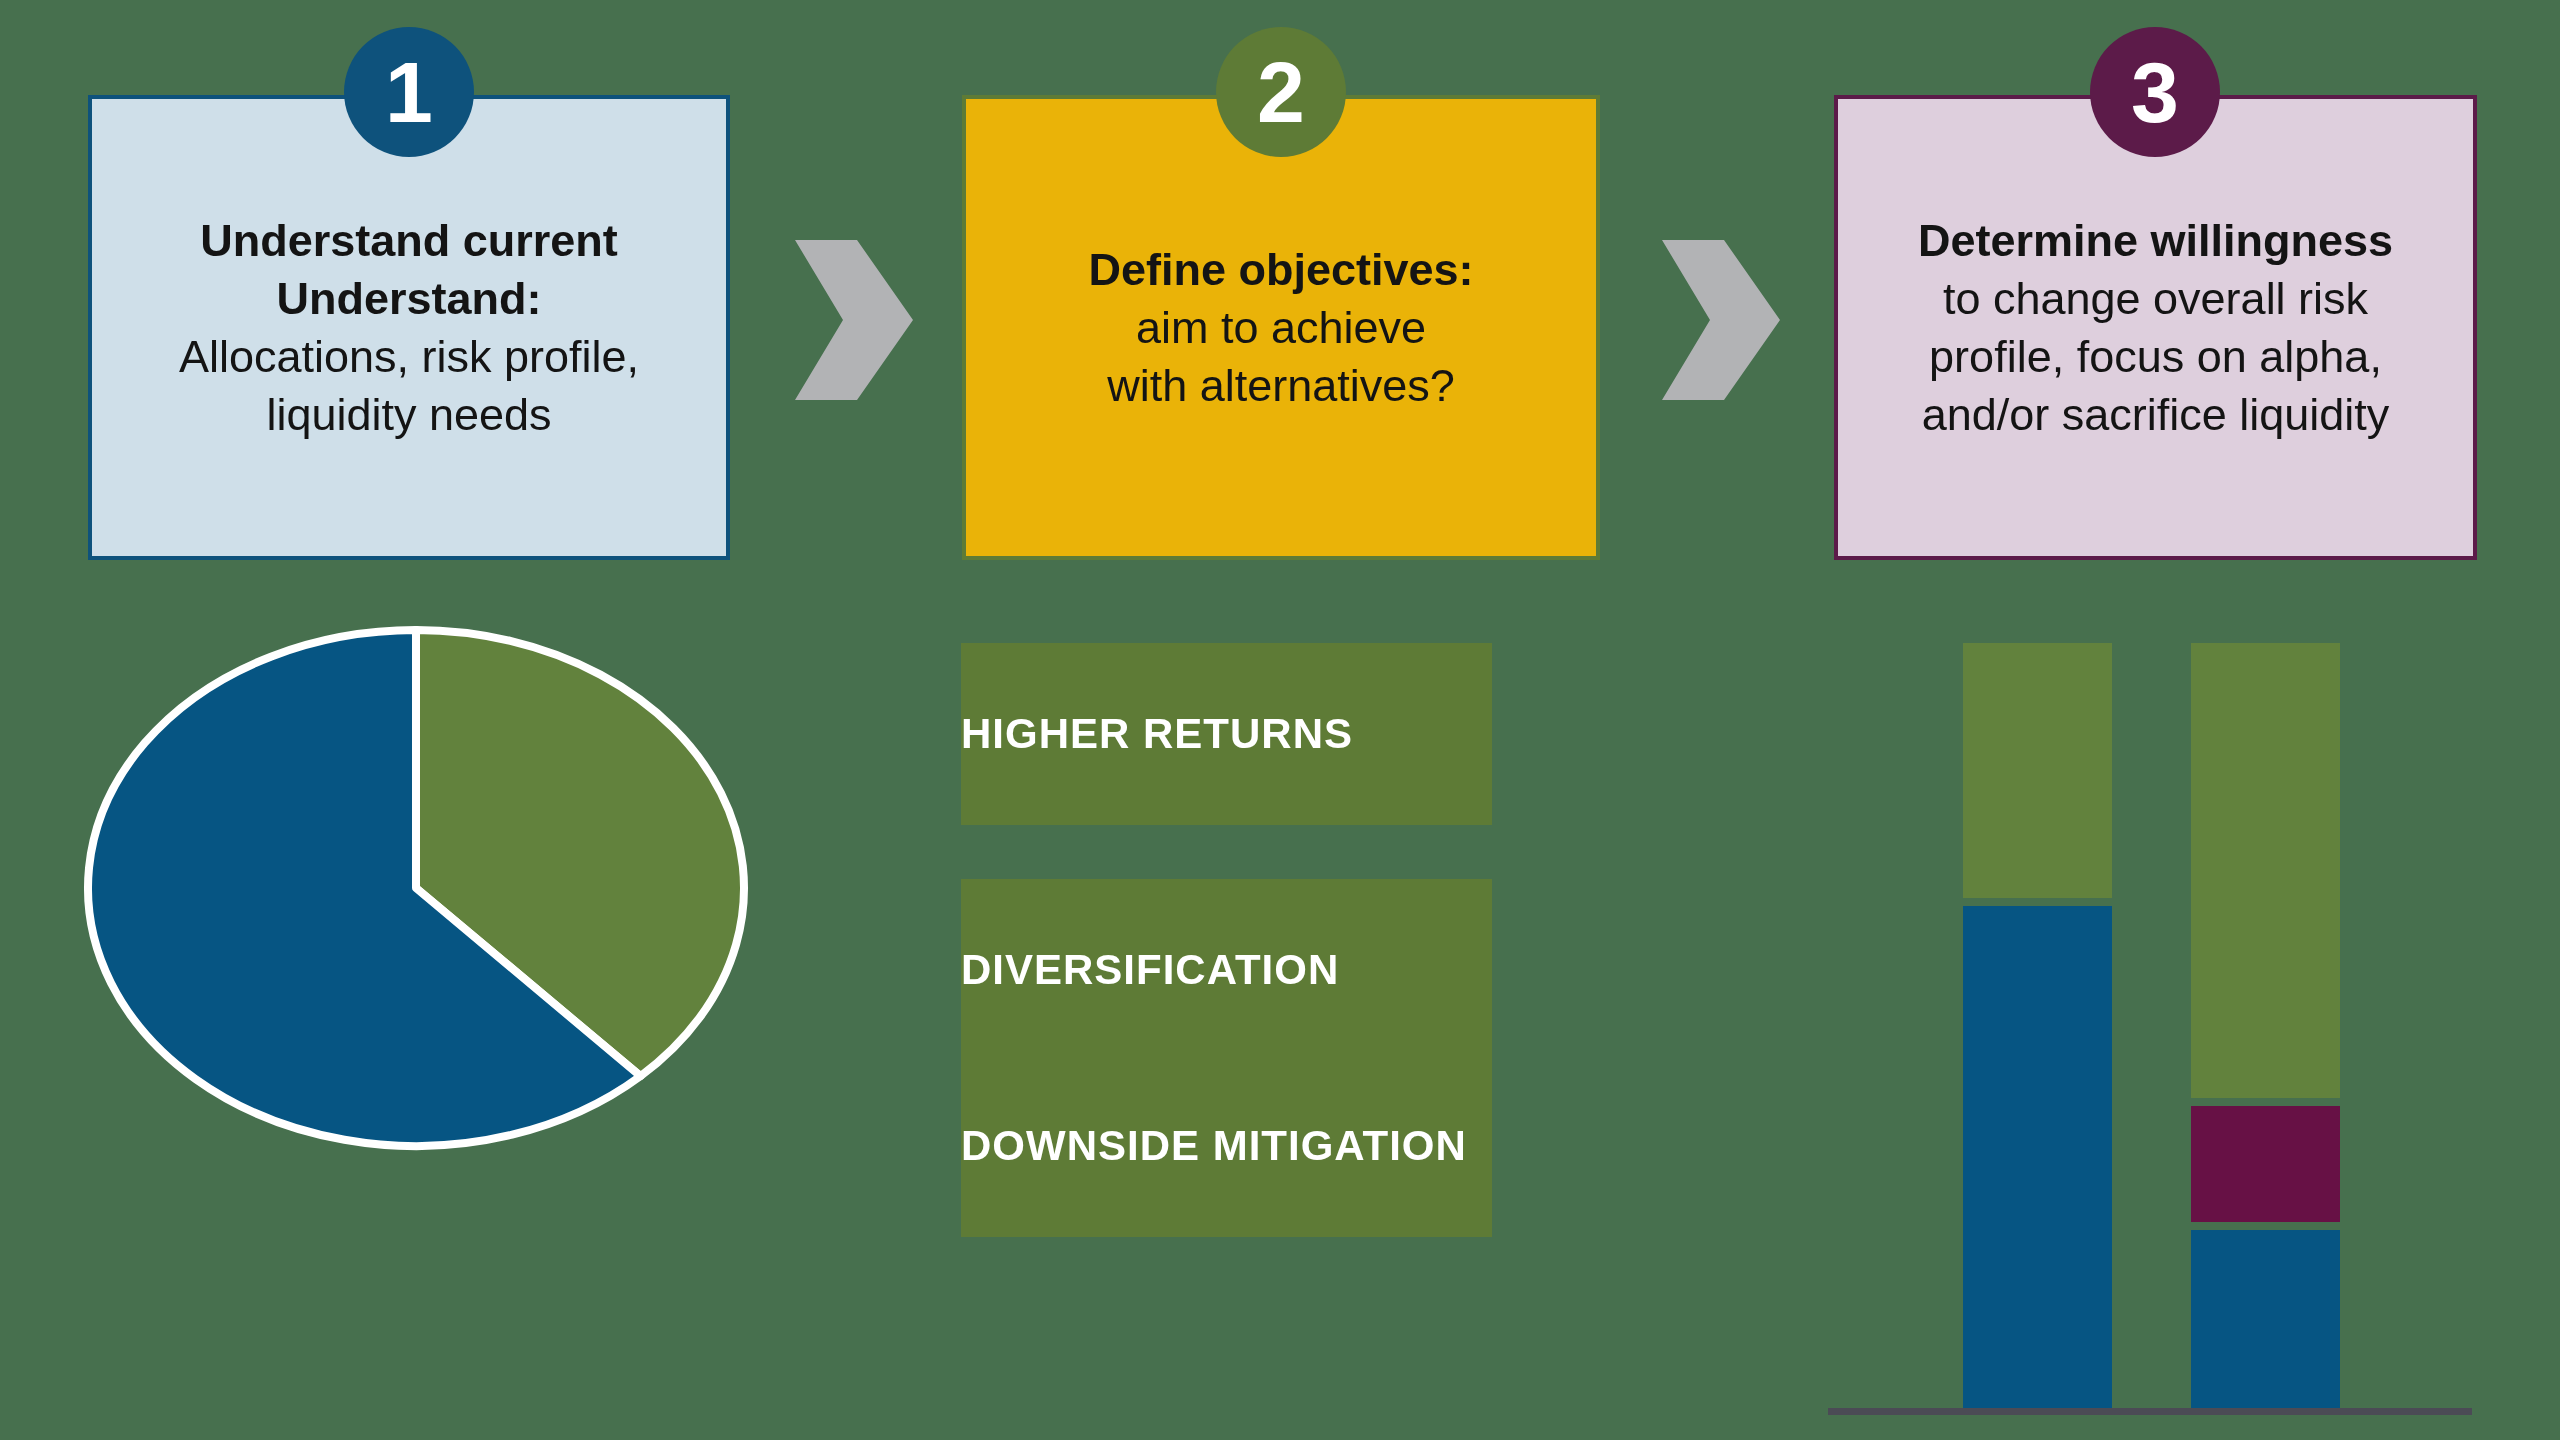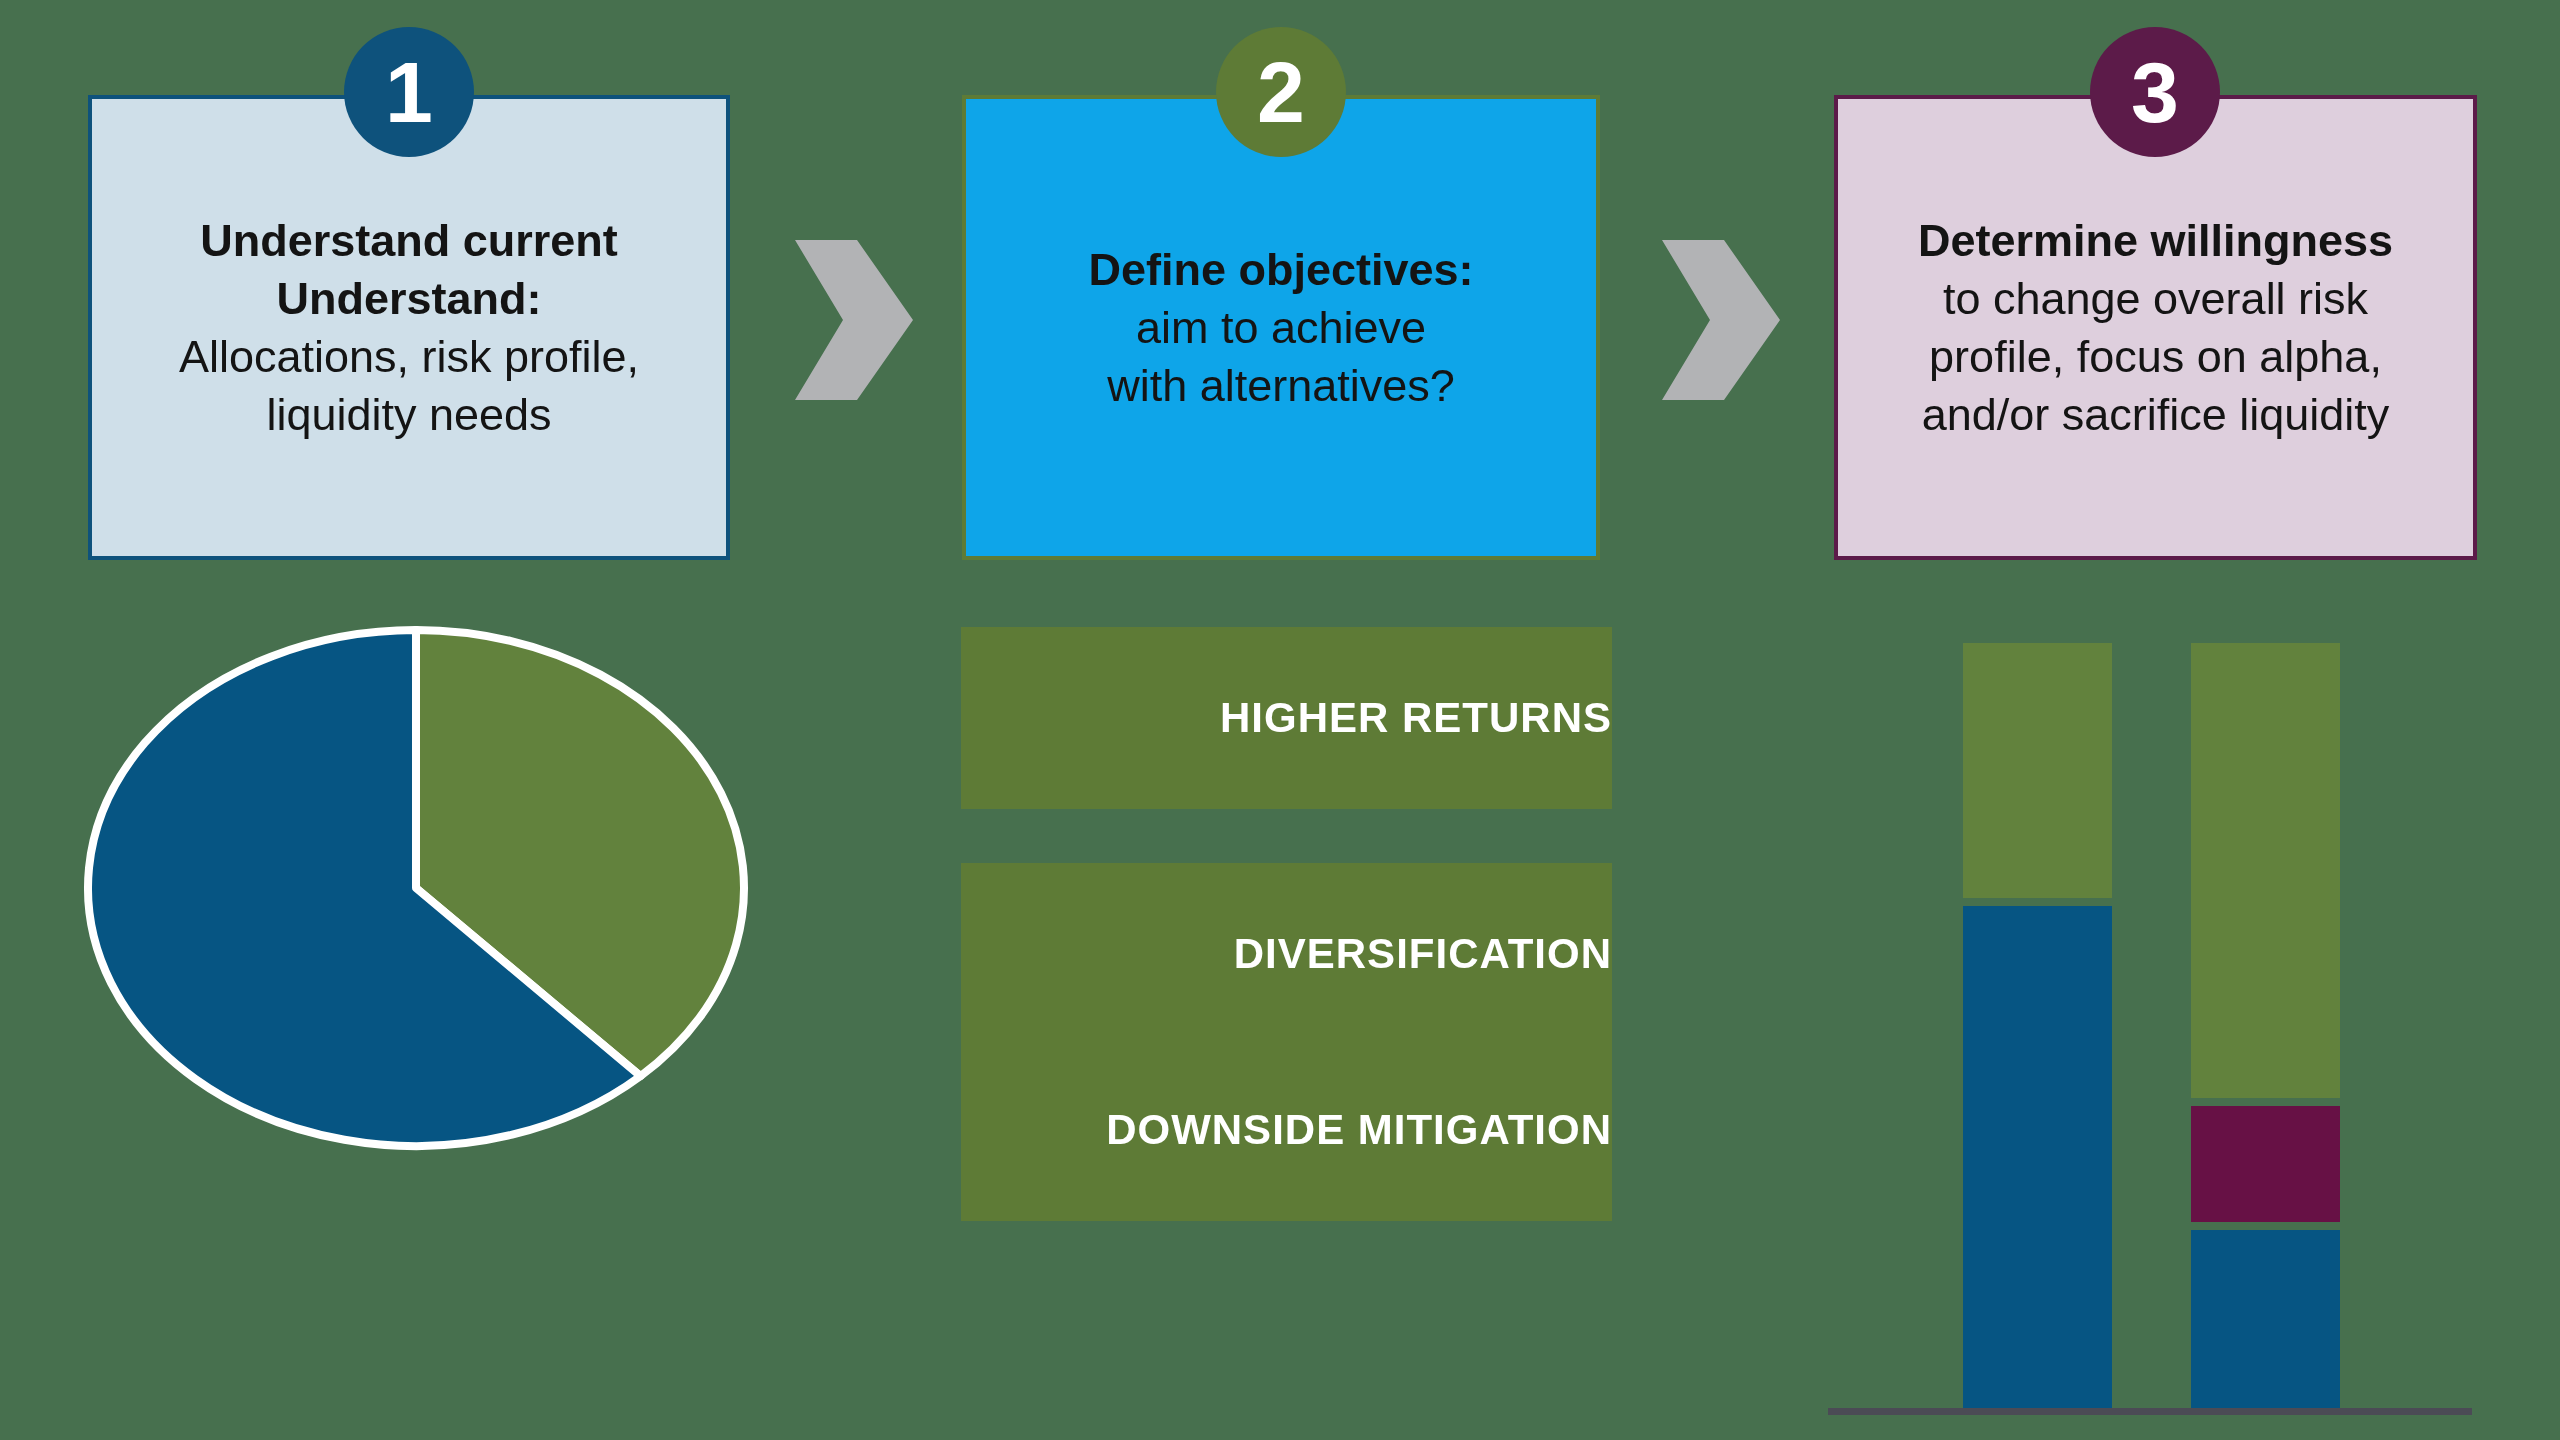--- a/index.html
+++ b/index.html
@@ -10,21 +10,21 @@
   }
 
   
   .step-box{
     position:absolute;top:95px;height:465px;box-sizing:border-box;
     border:4px solid;display:flex;flex-direction:column;
     align-items:center;justify-content:center;text-align:left;
     font-size:45px;line-height:58px;color:#141414;
   }
   #box1{left:88px;width:642px;background:#cfdfe9;border-color:#0e527c;}
-  #box2{left:962px;width:638px;background:#0ea5e9;border-color:#5e7b36;}
+  #box2{left:962px;width:638px;background:#eab308;border-color:#5e7b36;}
   #box3{left:1834px;width:643px;background:#decfdd;border-color:#5c1b49;}
   .line{white-space:nowrap;}
   .line.b{font-weight:bold;}
 
   
   .num-circle{
     position:absolute;top:27px;width:130px;height:130px;border-radius:50%;
     display:flex;align-items:center;justify-content:center;
     color:#ffffff;font-size:86px;font-weight:bold;
   }
@@ -32,23 +32,23 @@
   #circle2{left:1216px;background:#5e7b36;}
   #circle3{left:2090px;background:#5c1b49;}
 
   
   .chevron{position:absolute;top:240px;width:118px;height:160px;}
   #chev1{left:795px;}
   #chev2{left:1662px;}
 
   
   .obj-bar{
-    position:absolute;left:961px;width:651px;height:182px;background:#5e7b36;
-    display:flex;align-items:center;justify-content:flex-end;
-    color:#ffffff;font-weight:bold;font-size:42px;letter-spacing:1px;
+    position:absolute;left:961px;width:531px;height:182px;background:#5e7b36;
+    display:flex;align-items:center;justify-content:flex-start;
+    color:#ffffff;font-weight:bold;font-size:42px;letter-spacing:1px;margin-top:16px;
   }
   #obj1{top:627px;}
   #obj2{top:863px;}
   #obj3{top:1039px;}
 
   
   #pie-svg{position:absolute;left:80px;top:622px;}
 
   
   #stacked-chart{position:absolute;left:1828px;top:600px;width:644px;height:820px;}

